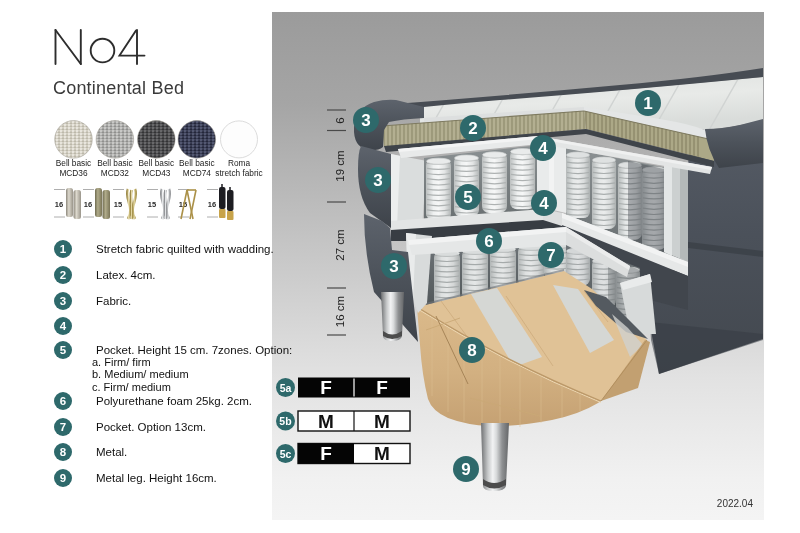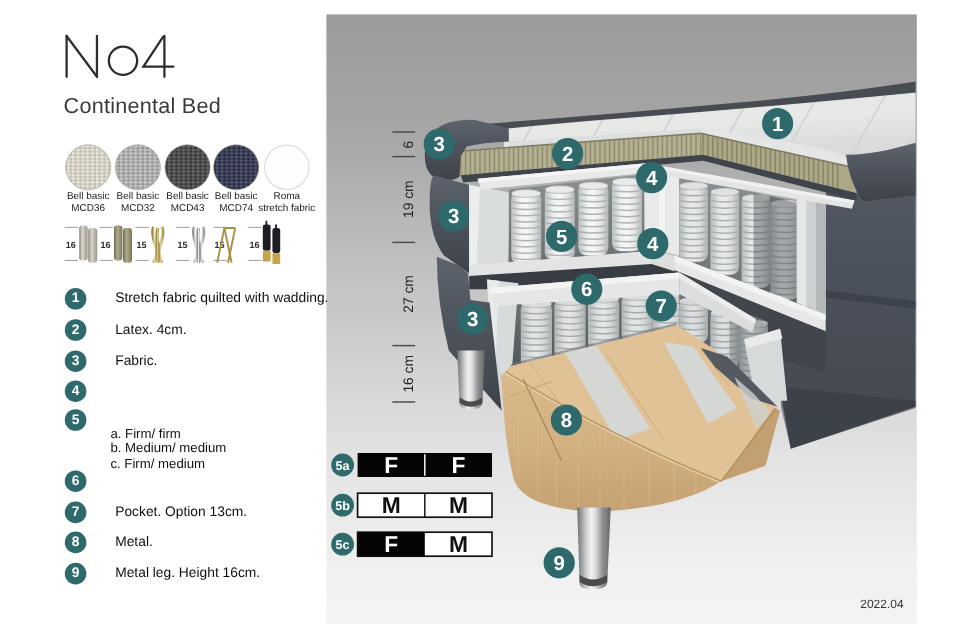--- a/index.html
+++ b/index.html
@@ -831,24 +831,26 @@
         <span class="lgnum">3</span>
         <span class="lgtxt">Fabric.</span>
       </div>
 
 <div class="abs lgitem" style="top:317px">
         <span class="lgnum">4</span>
       </div>
 
 <div class="abs lgitem" style="top:341px">
         <span class="lgnum">5</span>
+        <span class="lgtxt">Pocket. Height 15 cm. 7zones. Option:</span>
       </div>
 
 <div class="abs lgitem" style="top:392px">
         <span class="lgnum">6</span>
+        <span class="lgtxt">Polyurethane foam 25kg. 2cm.</span>
       </div>
 
 <div class="abs lgitem" style="top:418px">
         <span class="lgnum">7</span>
         <span class="lgtxt">Pocket. Option 13cm.</span>
       </div>
 
 <div class="abs lgitem" style="top:443px">
         <span class="lgnum">8</span>
         <span class="lgtxt">Metal.</span>

